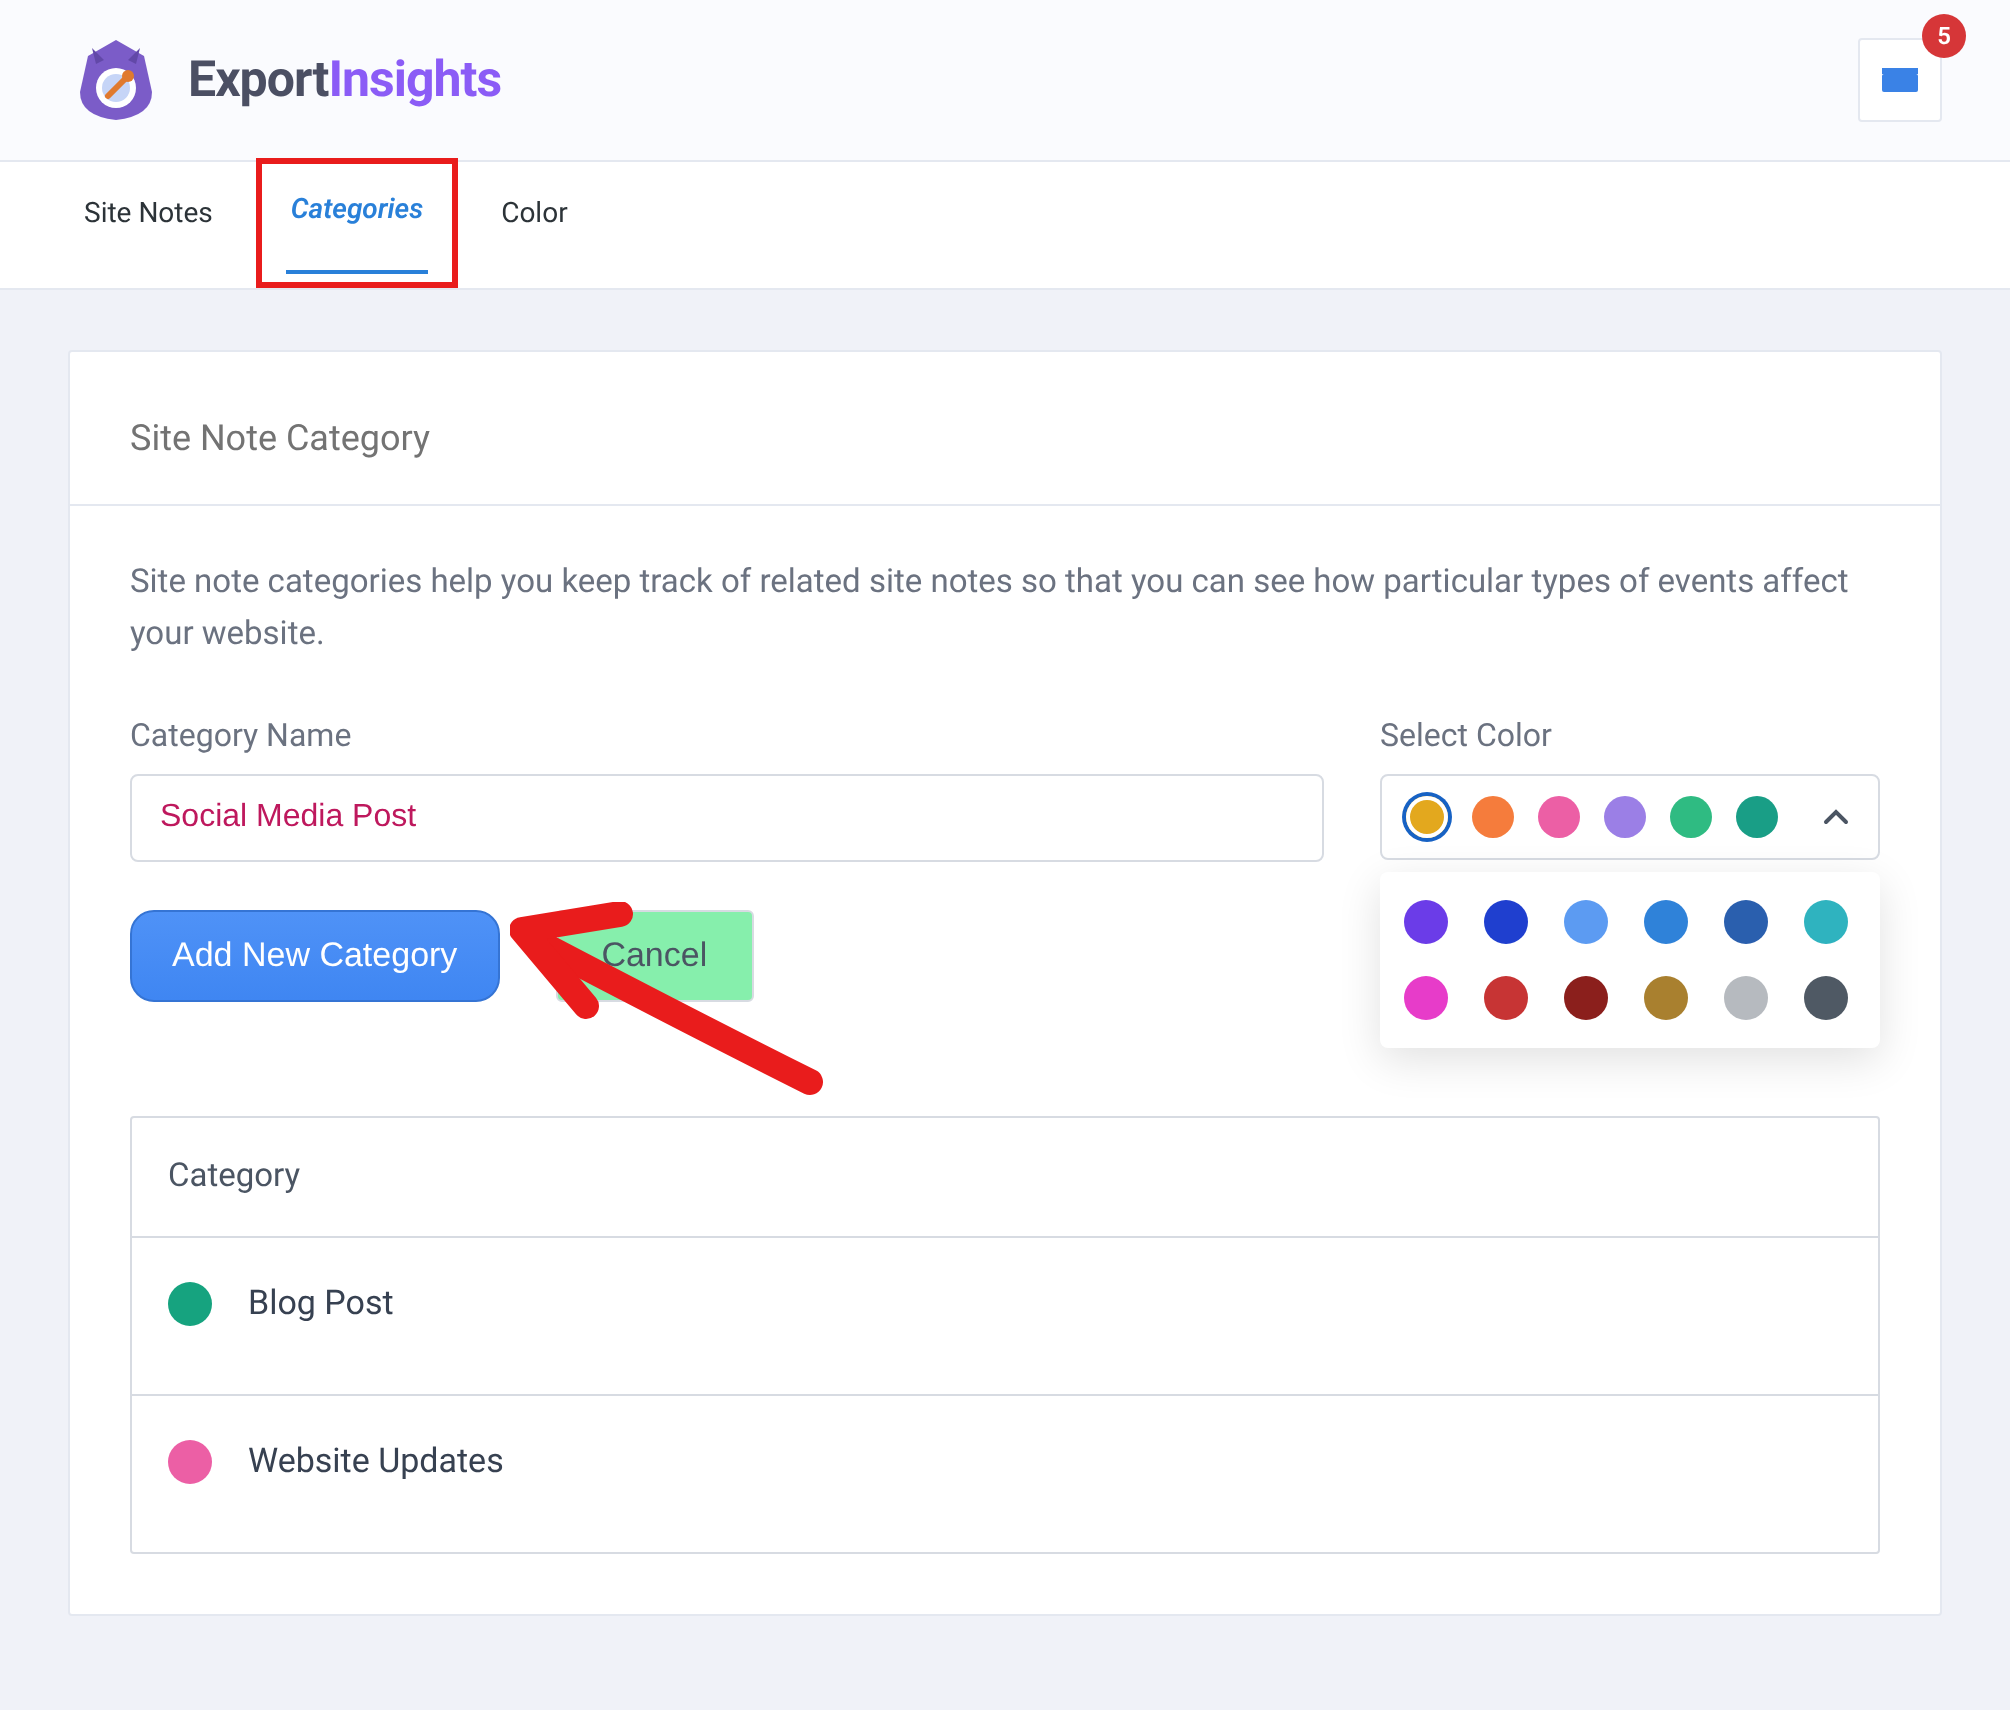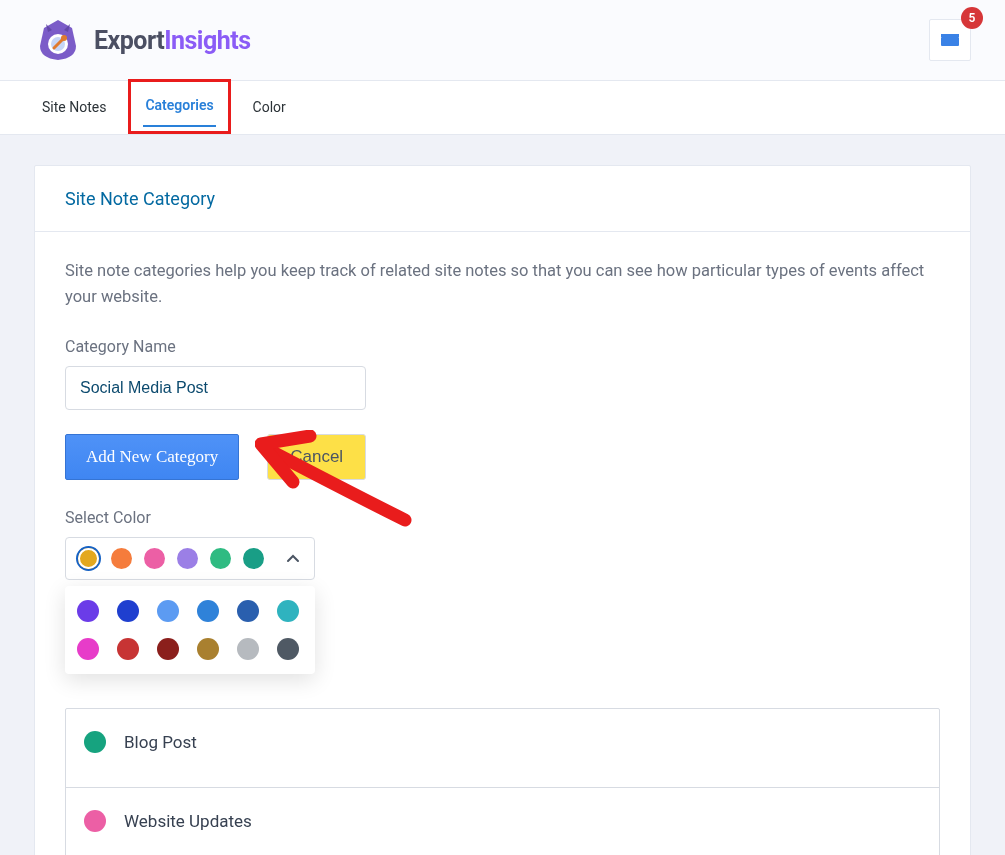--- a/index.html
+++ b/index.html
@@ -69,87 +69,87 @@
     }
     .tab.active::after {
       content: "";
       position: absolute;
       left: 4px; right: 4px; bottom: 6px;
       height: 2px;
       background: #2980d9;
     }
     .tab-highlight {
       border: 3px solid #e91c1c;
-      padding: 15px 14px 18px 14px;
+      padding: 15px 14px 28px 14px;
       margin-top:-2px;
+      font-style:italic;
     }
     .tab-highlight.active::after{
        left:12px; right:12px; bottom:4px;
     }
     .panel-wrap {
       padding: 30px 34px;
     }
     .panel {
       background: #fff;
       border: 1px solid #e4e8f0;
       border-radius: 2px;
     }
     .panel-head {
       padding: 22px 30px;
       border-bottom: 1px solid #e4e8f0;
       font-size: 18px;
-      color: #0369a1;
+      color: #737373;
+      margin-top: 11px;
     }
     .panel-body {
       padding: 26px 30px 30px 30px;
     }
     .help-text {
       color: #6b7280;
       font-size: 16.5px;
       line-height: 1.55;
       margin-bottom: 28px;
     }
     .form-row {
       display: flex;
       gap: 28px;
       align-items: flex-start;
-      flex-direction: column;
     }
     .field-col { flex: 1; }
     .color-col { width: 250px; position: relative;}
     .label {
       font-size: 16px;
       color: #6b7280;
       margin-bottom: 10px;
       display: block;
     }
     .text-input {
       width: 100%;
       height: 44px;
       border: 1px solid #d7dbe2;
       border-radius: 4px;
       padding: 0 14px;
       font-size: 16px;
-      color: #0c4a6e;
+      color: #be185d;
       outline: none;
     }
     .btn-row { margin-top: 24px; display: flex; gap: 28px; align-items: center;}
     .btn-primary {
       background: #4b8df8;
       background: linear-gradient(#4f92f7,#3f86f2);
       border: 1px solid #3574d4;
       color: #fff;
       font-size: 17px;
       padding: 12px 20px;
-      border-radius: 2px;
+      border-radius: 12px;
       cursor: pointer;
-      font-family: Liberation Serif, serif;
     }
     .btn-secondary {
-      background: #fde047;
+      background: #86efac;
       border: 1px solid #d7dbe2;
       color: #4b5563;
       font-size: 17px;
       padding: 12px 22px;
       border-radius: 3px;
       cursor: pointer;
     }
     .color-select {
       border: 1px solid #d7dbe2;
       border-radius: 4px;
@@ -297,20 +297,21 @@
               <div class="dot" style="background: rgb(199, 52, 52);"></div>
               <div class="dot" style="background: rgb(139, 31, 28);"></div>
               <div class="dot" style="background: rgb(169, 128, 47);"></div>
               <div class="dot" style="background: rgb(182, 186, 191);"></div>
               <div class="dot" style="background: rgb(79, 89, 100);"></div>
             </div>
         </div>
       </div>
 
       <div class="table">
+        <div class="thead">Category</div>
         <div id="table-body">
             <div class="trow">
               <div class="cat-dot" style="background: rgb(22, 163, 127);"></div>
               <span>Blog Post</span>
             </div>
             <div class="trow">
               <div class="cat-dot" style="background: rgb(236, 95, 165);"></div>
               <span>Website Updates</span>
             </div>
           </div>

